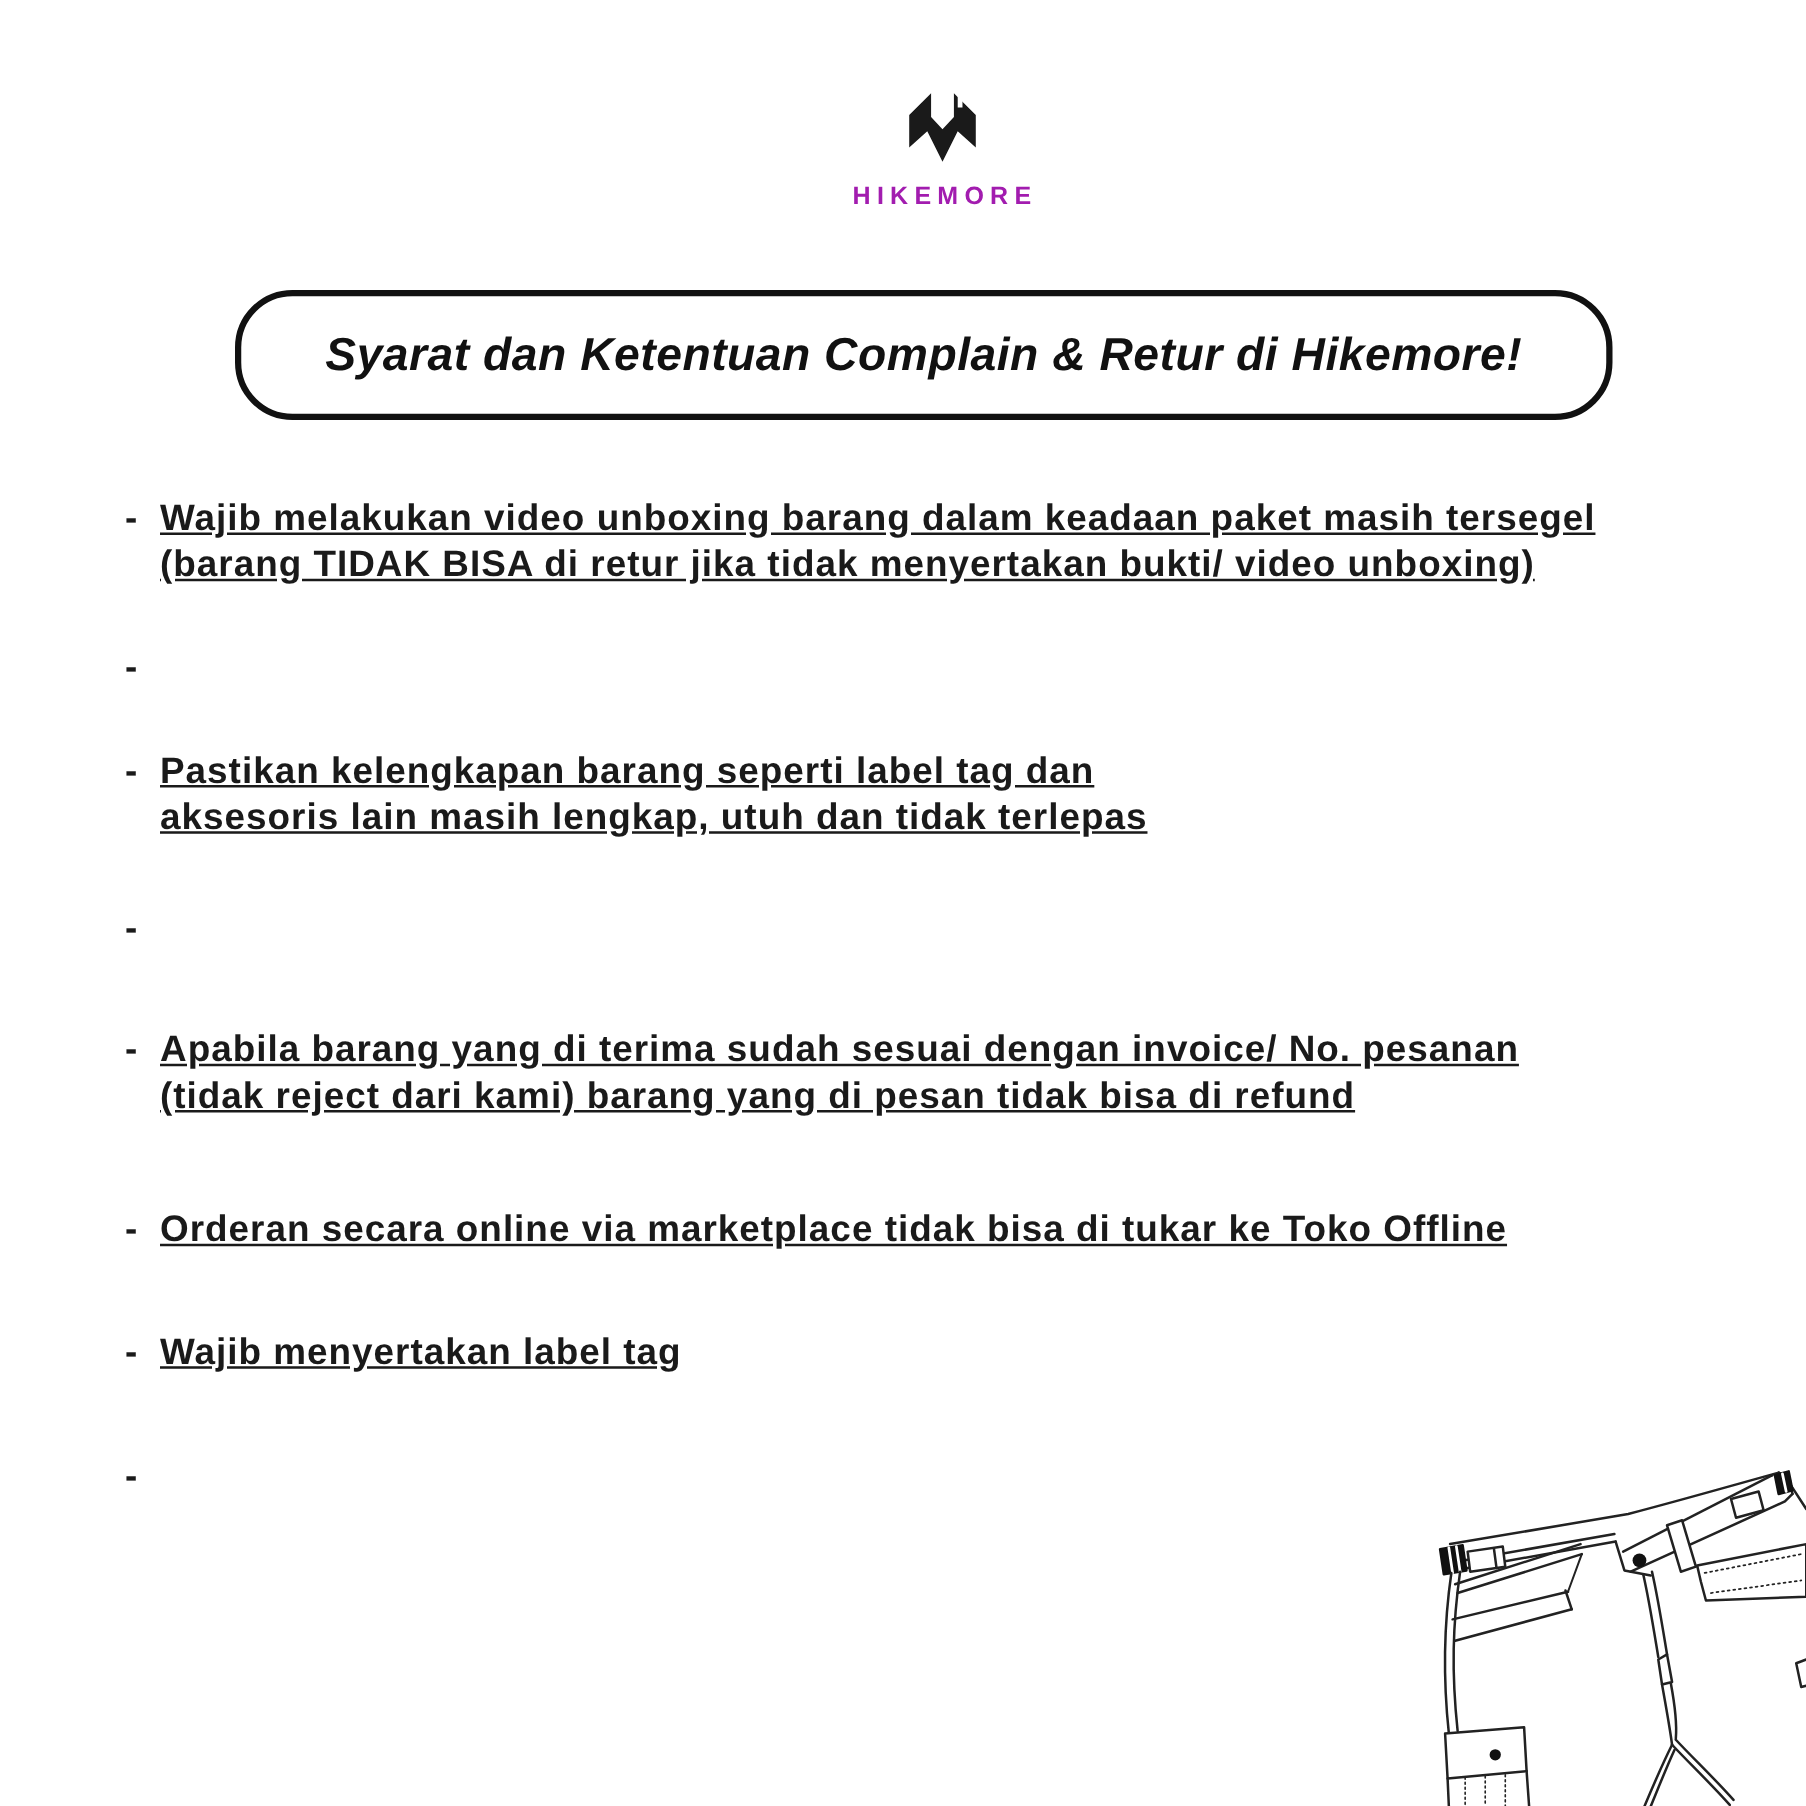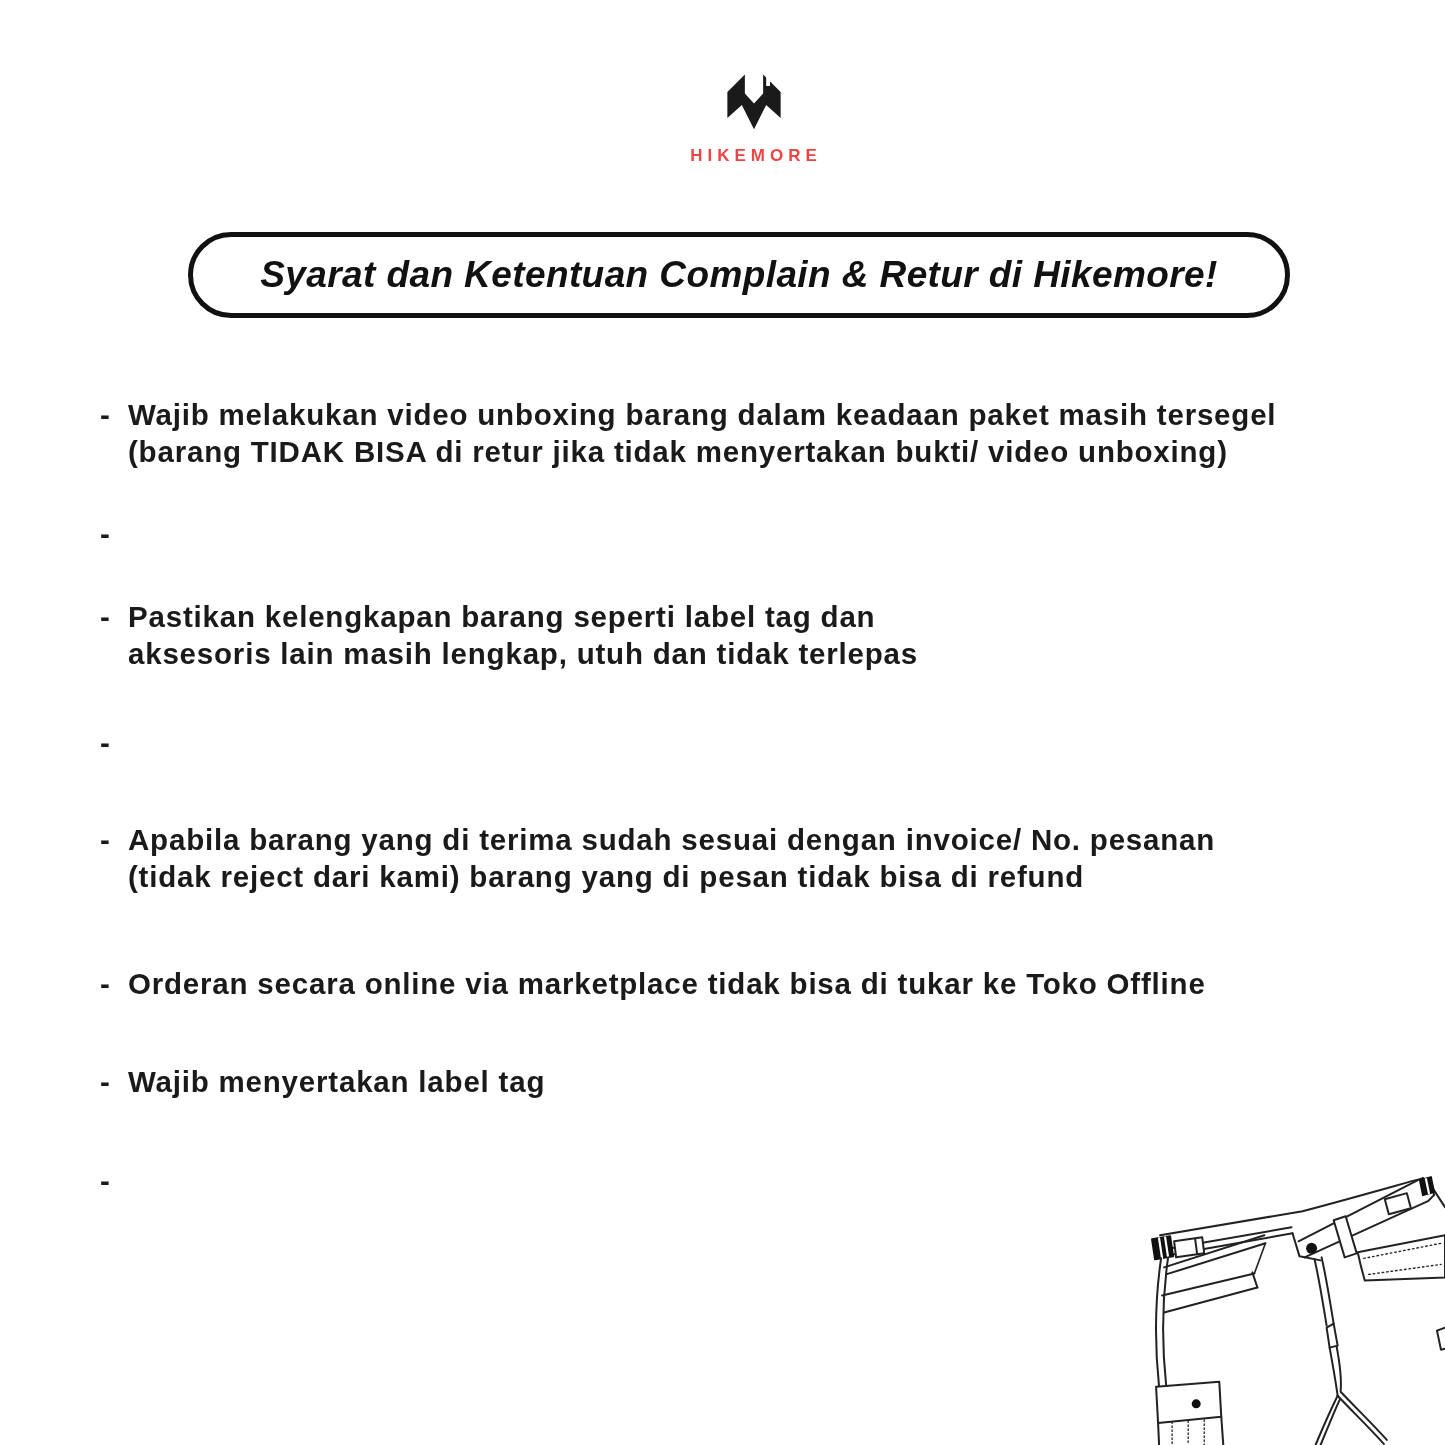--- a/index.html
+++ b/index.html
@@ -28,35 +28,35 @@
     flex-direction: column;
     align-items: center;
   }
   .logo-mark {
     width: 78px;
     height: 70px;
     display: block;
   }
   .logo-brand {
     margin-top: 6px;
-    font-size: 17px;
+    font-size: 20px;
     font-weight: 700;
     letter-spacing: 5px;
-    color: #ef4444;
+    color: #a21caf;
     text-indent: 5px; 
     white-space: nowrap;
   }
 
   
   .title-box {
     position: absolute;
     top: 232px;
     left: 188px;
     width: 1102px;
-    height: 86px;
+    height: 104px;
     box-sizing: border-box;
     border: 5px solid #111111;
     border-radius: 46px;
     display: flex;
     align-items: center;
     justify-content: center;
     background: #ffffff;
   }
   .title-text {
     font-size: 37px;
@@ -83,20 +83,21 @@
     letter-spacing: 0.8px;
     color: #1a1a1a;
   }
   .bullet .dash {
     flex: 0 0 20px;
     margin-right: 8px;
     text-align: left;
   }
   .bullet .bullet-text {
     white-space: pre-line;
+    text-decoration: underline;
   }
   .bullet:nth-child(2) { margin-top: 45px; }
   .bullet:nth-child(3) { margin-top: 46px; }
   .bullet:nth-child(4) { margin-top: 52px; }
   .bullet:nth-child(5) { margin-top: 60px; }
   .bullet:nth-child(6) { margin-top: 70px; }
   .bullet:nth-child(7) { margin-top: 61px; }
   .bullet:nth-child(8) { margin-top: 62px; }
 
   

